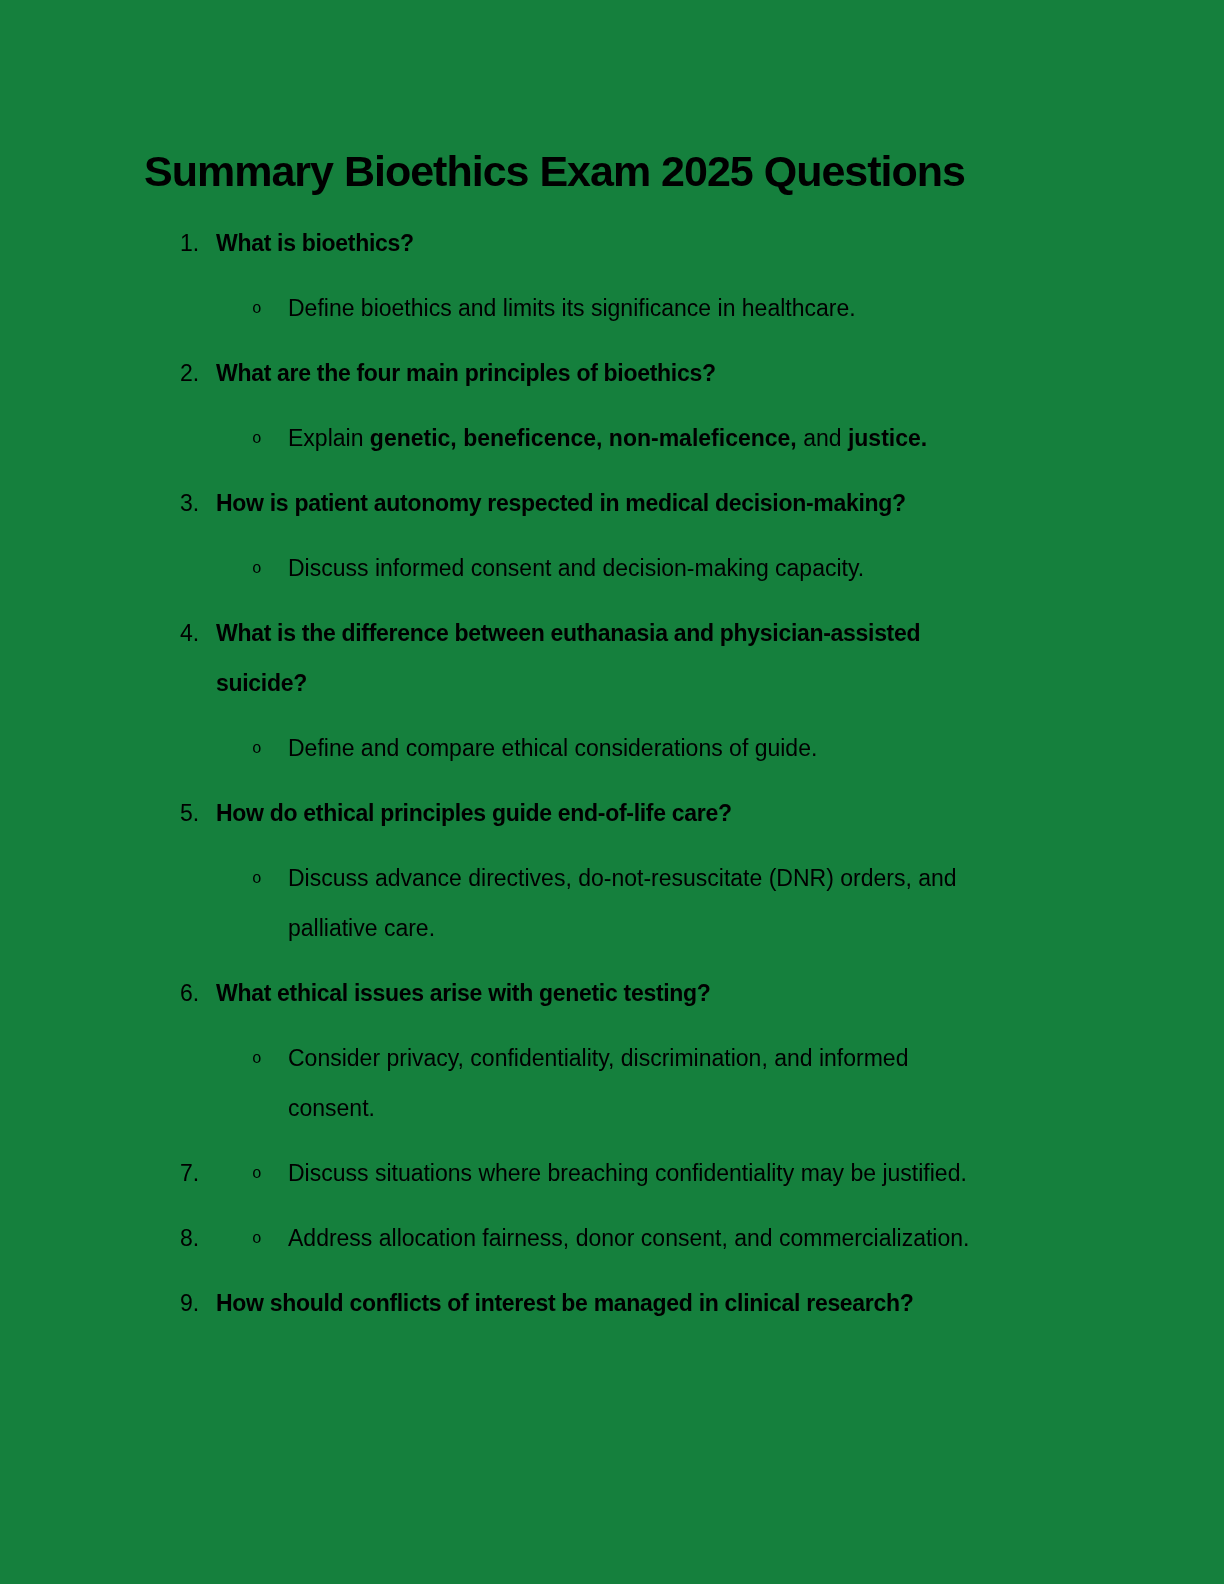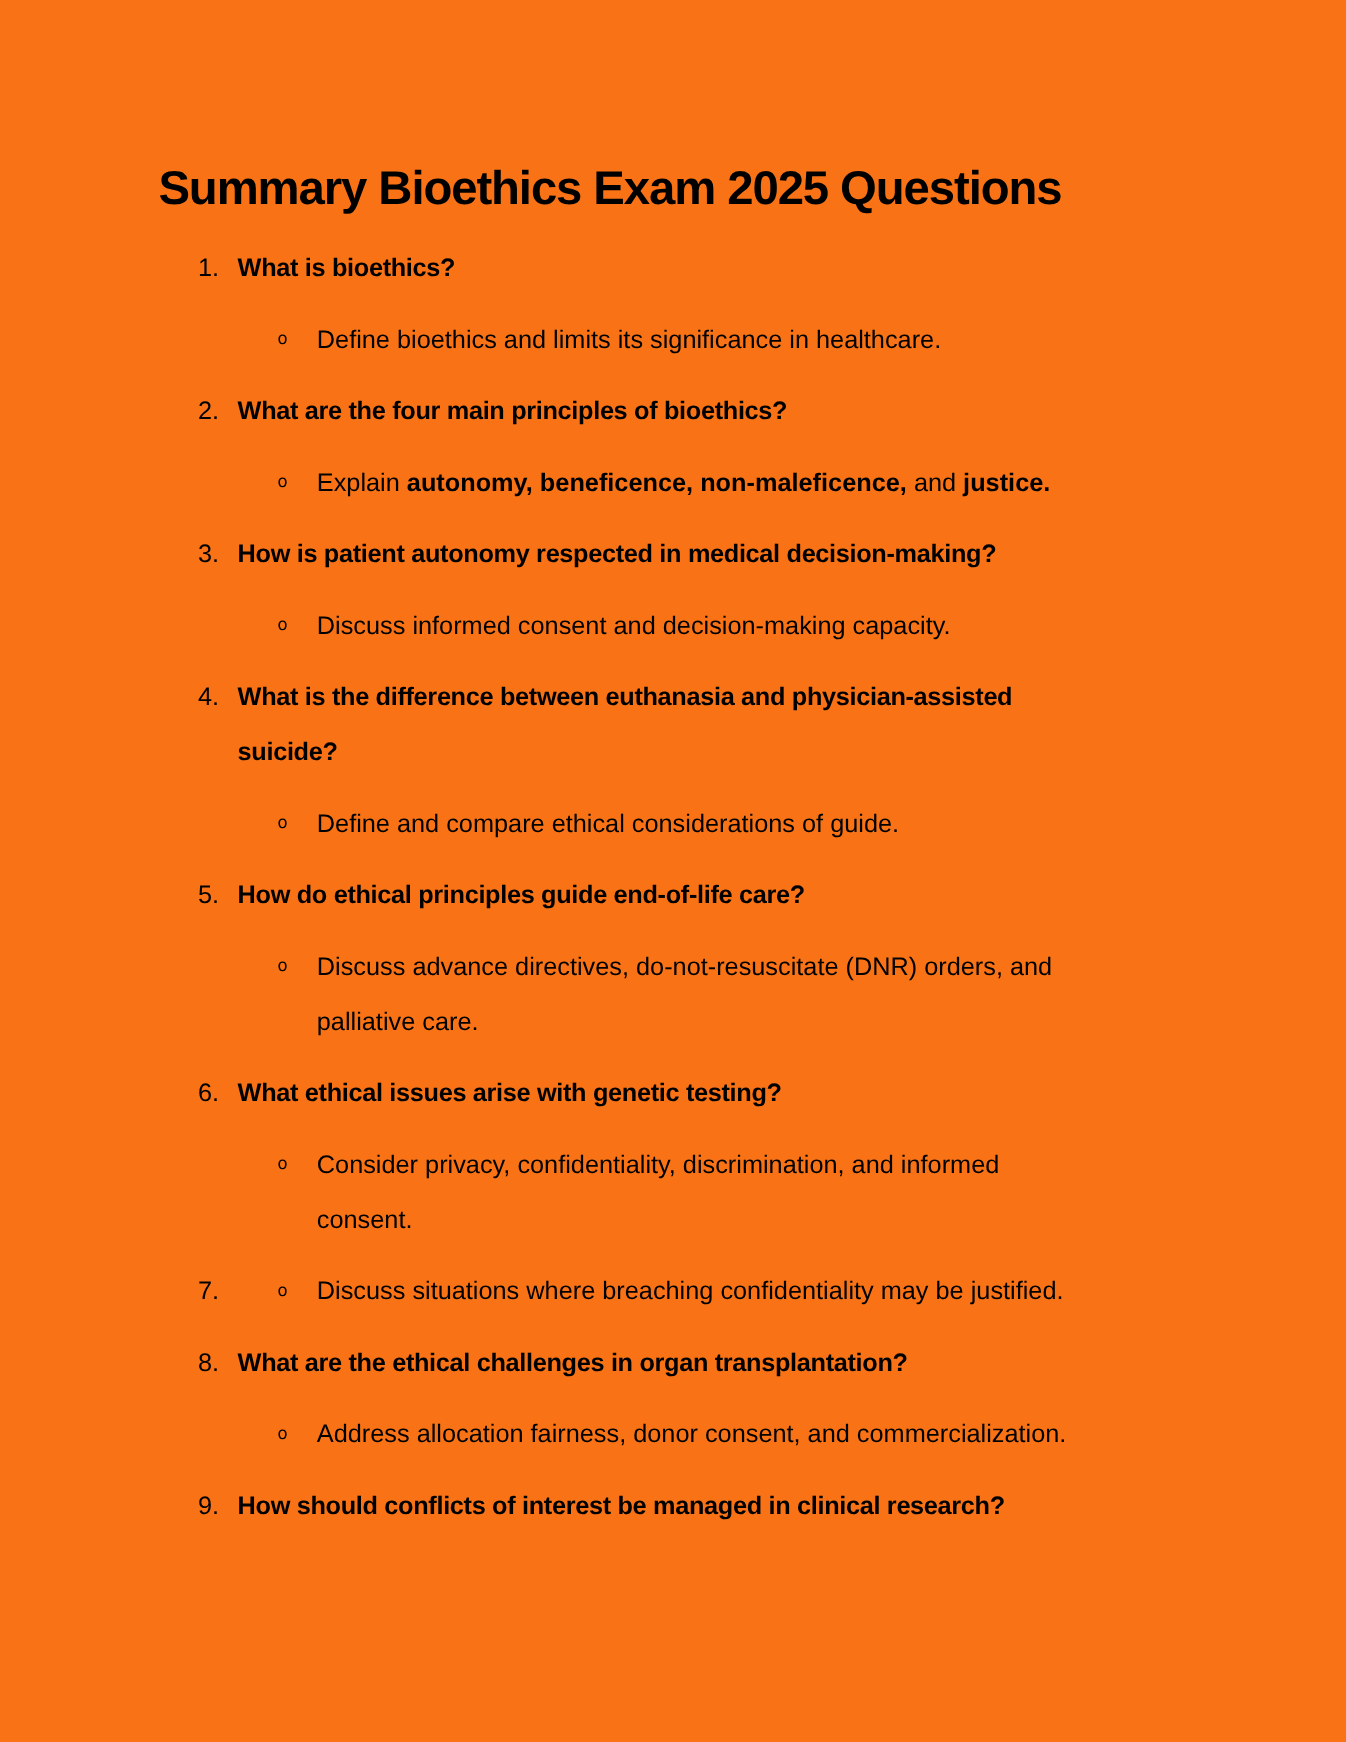--- a/index.html
+++ b/index.html
@@ -6,21 +6,21 @@
     margin: 0;
     padding: 0;
     background: #ffffff;
   }
   .page {
     position: relative;
     width: 1224px;
     height: 1584px;
     box-sizing: border-box;
     padding: 144px 64px 0 144px;
-    background: #f97316;
+    background: #15803d;
     color: #000000;
     font-family: "Liberation Sans", "DejaVu Sans", sans-serif;
     overflow: hidden;
   }
   .doc-title {
     margin: 0 0 20px 0;
     font-size: 43px;
     font-weight: 700;
     line-height: 54px;
     letter-spacing: -1px;
@@ -70,21 +70,21 @@
 
   <h1 class="doc-title">Summary Bioethics Exam 2025 Questions</h1>
 
   <div class="qa">
     <div class="question"><span class="num">1.</span><span class="qtext">What is bioethics?</span></div>
     <div class="sub"><span class="marker">o</span><span class="stext"><span>Define bioethics and limits its significance in healthcare.</span></span></div>
   </div>
 
   <div class="qa">
     <div class="question"><span class="num">2.</span><span class="qtext">What are the four main principles of bioethics?</span></div>
-    <div class="sub"><span class="marker">o</span><span class="stext"><span>Explain </span><span class="b">autonomy, beneficence, non-maleficence,</span><span> and </span><span class="b">justice.</span></span></div>
+    <div class="sub"><span class="marker">o</span><span class="stext"><span>Explain </span><span class="b">genetic, beneficence, non-maleficence,</span><span> and </span><span class="b">justice.</span></span></div>
   </div>
 
   <div class="qa">
     <div class="question"><span class="num">3.</span><span class="qtext">How is patient autonomy respected in medical decision-making?</span></div>
     <div class="sub"><span class="marker">o</span><span class="stext"><span>Discuss informed consent and decision-making capacity.</span></span></div>
   </div>
 
   <div class="qa">
     <div class="question"><span class="num">4.</span><span class="qtext">What is the difference between euthanasia and physician-assisted
 suicide?</span></div>
@@ -102,21 +102,21 @@
     <div class="sub"><span class="marker">o</span><span class="stext"><span>Consider privacy, confidentiality, discrimination, and informed
 consent.</span></span></div>
   </div>
 
   <div class="qa">
     <div class="question"><span class="num">7.</span></div>
     <div class="sub"><span class="marker">o</span><span class="stext"><span>Discuss situations where breaching confidentiality may be justified.</span></span></div>
   </div>
 
   <div class="qa">
-    <div class="question"><span class="num">8.</span><span class="qtext">What are the ethical challenges in organ transplantation?</span></div>
+    <div class="question"><span class="num">8.</span></div>
     <div class="sub"><span class="marker">o</span><span class="stext"><span>Address allocation fairness, donor consent, and commercialization.</span></span></div>
   </div>
 
   <div class="qa">
     <div class="question"><span class="num">9.</span><span class="qtext">How should conflicts of interest be managed in clinical research?</span></div>
   </div>
 
 </div>
 
 </body></html>

